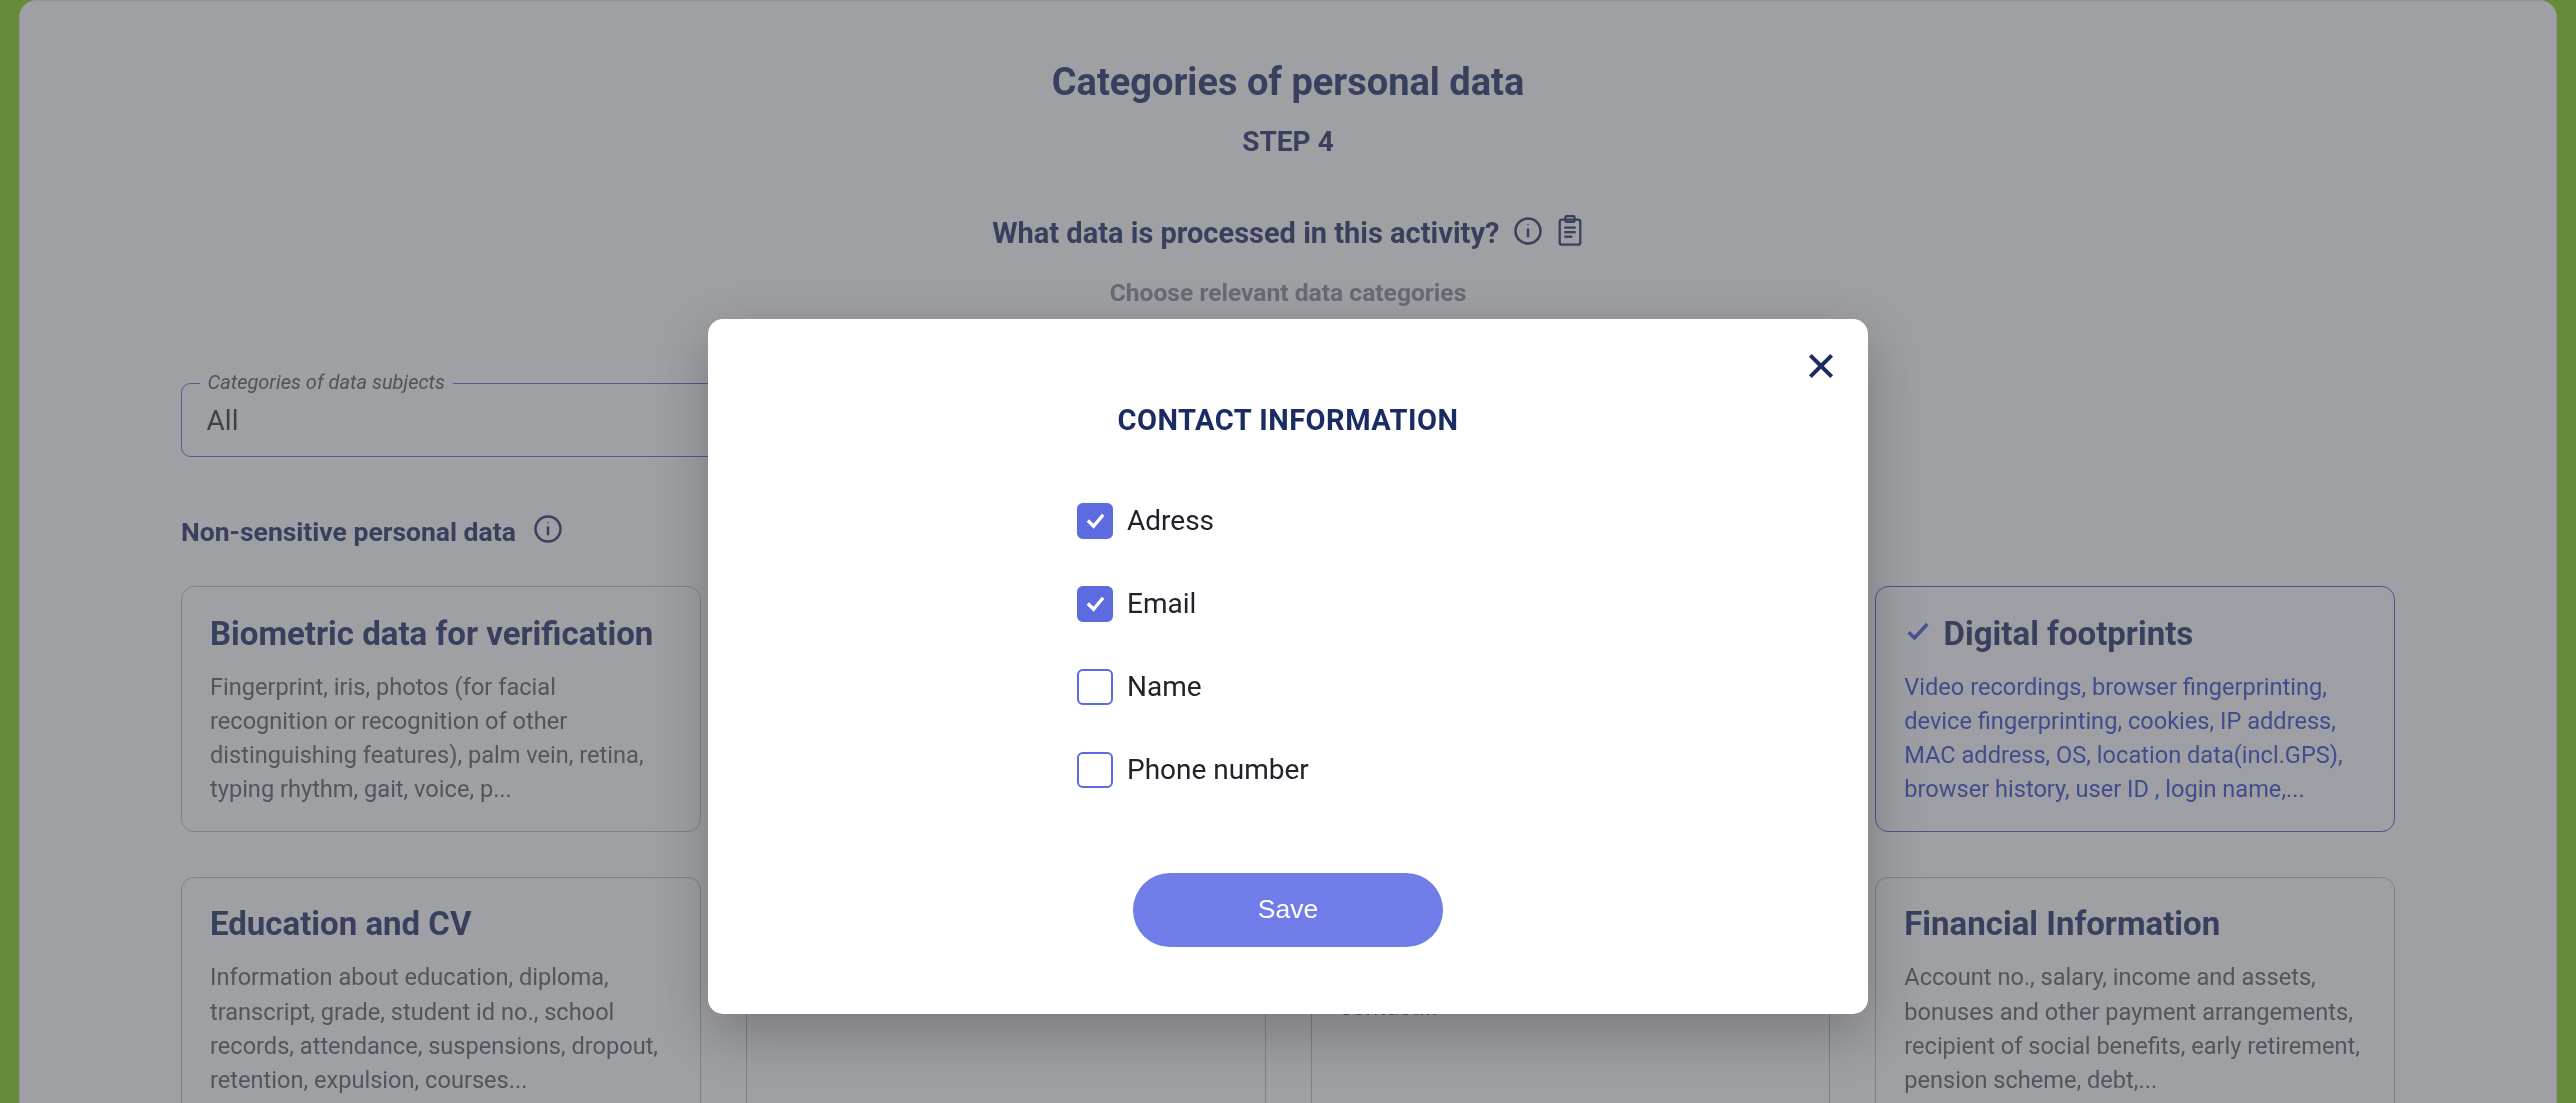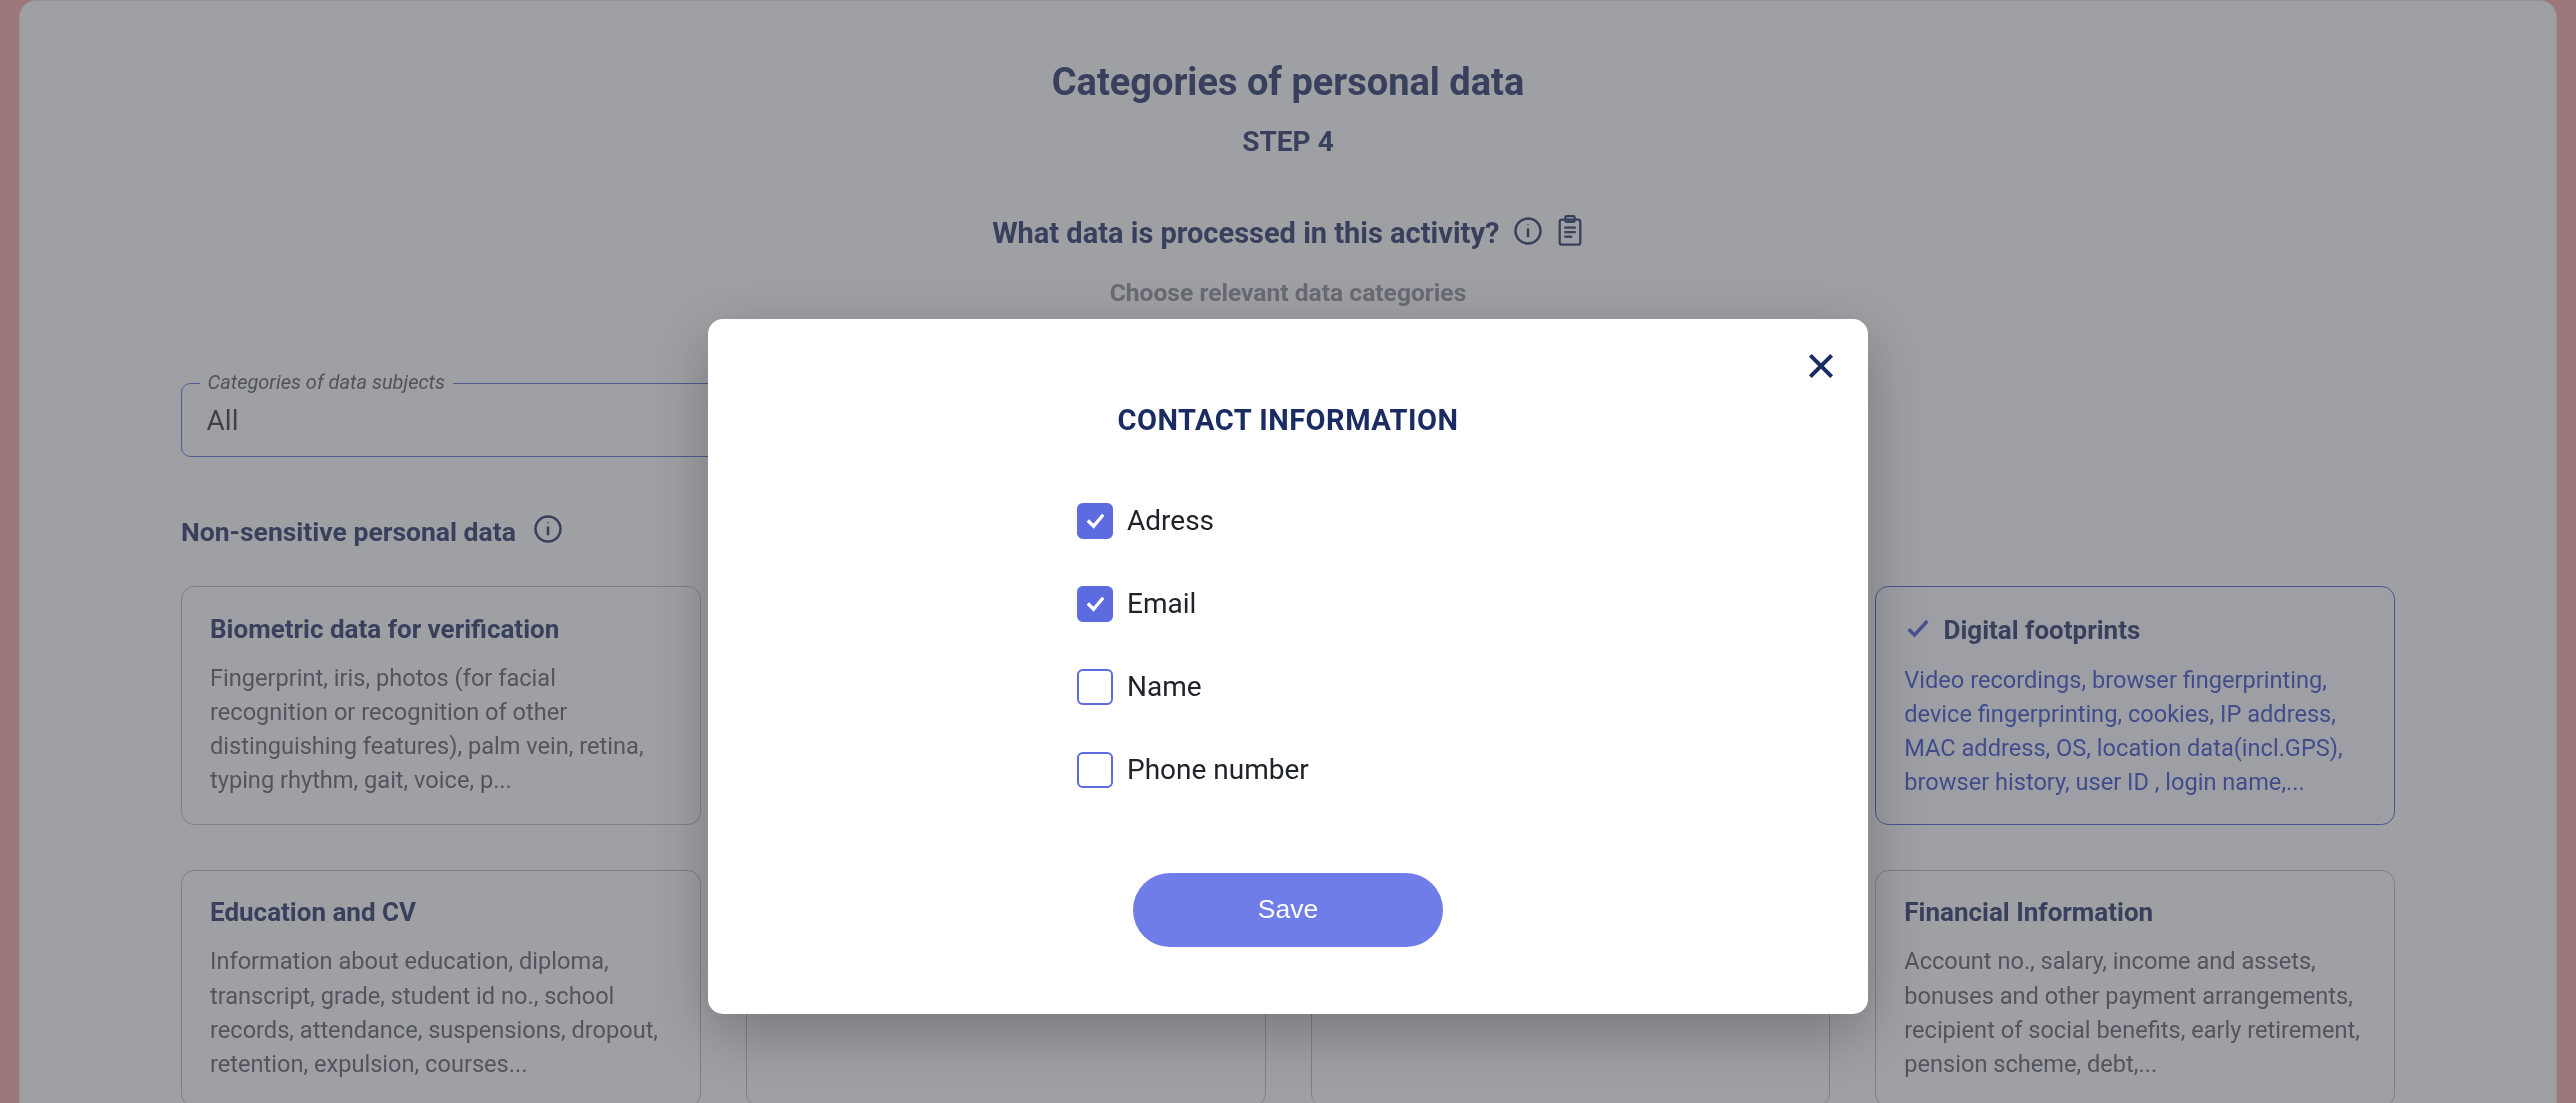--- a/index.html
+++ b/index.html
@@ -8,21 +8,21 @@
     font-family: -apple-system, BlinkMacSystemFont, "Segoe UI", Roboto, "Helvetica Neue", Arial, sans-serif;
     background: #f5f6f8;
     position: relative;
     overflow: hidden;
   }
 
   .page-wrap {
     width: 2576px;
     height: 1104px;
     position: relative;
-    background: #fca5a5;
+    background: #84cc16;
   }
 
   .main-card {
     position: absolute;
     left: 19px;
     right: 19px;
     top: 0;
     bottom: -38px;
     background: #fefefe;
     border: 0.9px solid #e3e4e8;
@@ -122,21 +122,21 @@
     background: #fdfdff;
   }
   .card-title-row {
     display: flex;
     align-items: center;
     gap: 11.3px;
     margin-bottom: 17px;
   }
   .card-title {
     color: #1b2c63;
-    font-size: 26px;
+    font-size: 33px;
     font-weight: 700;
   }
   .card-desc {
     color: #555962;
     font-size: 23.6px;
     line-height: 1.45;
     display: -webkit-box;
     -webkit-line-clamp: 4;
     -webkit-box-orient: vertical;
     overflow: hidden;

